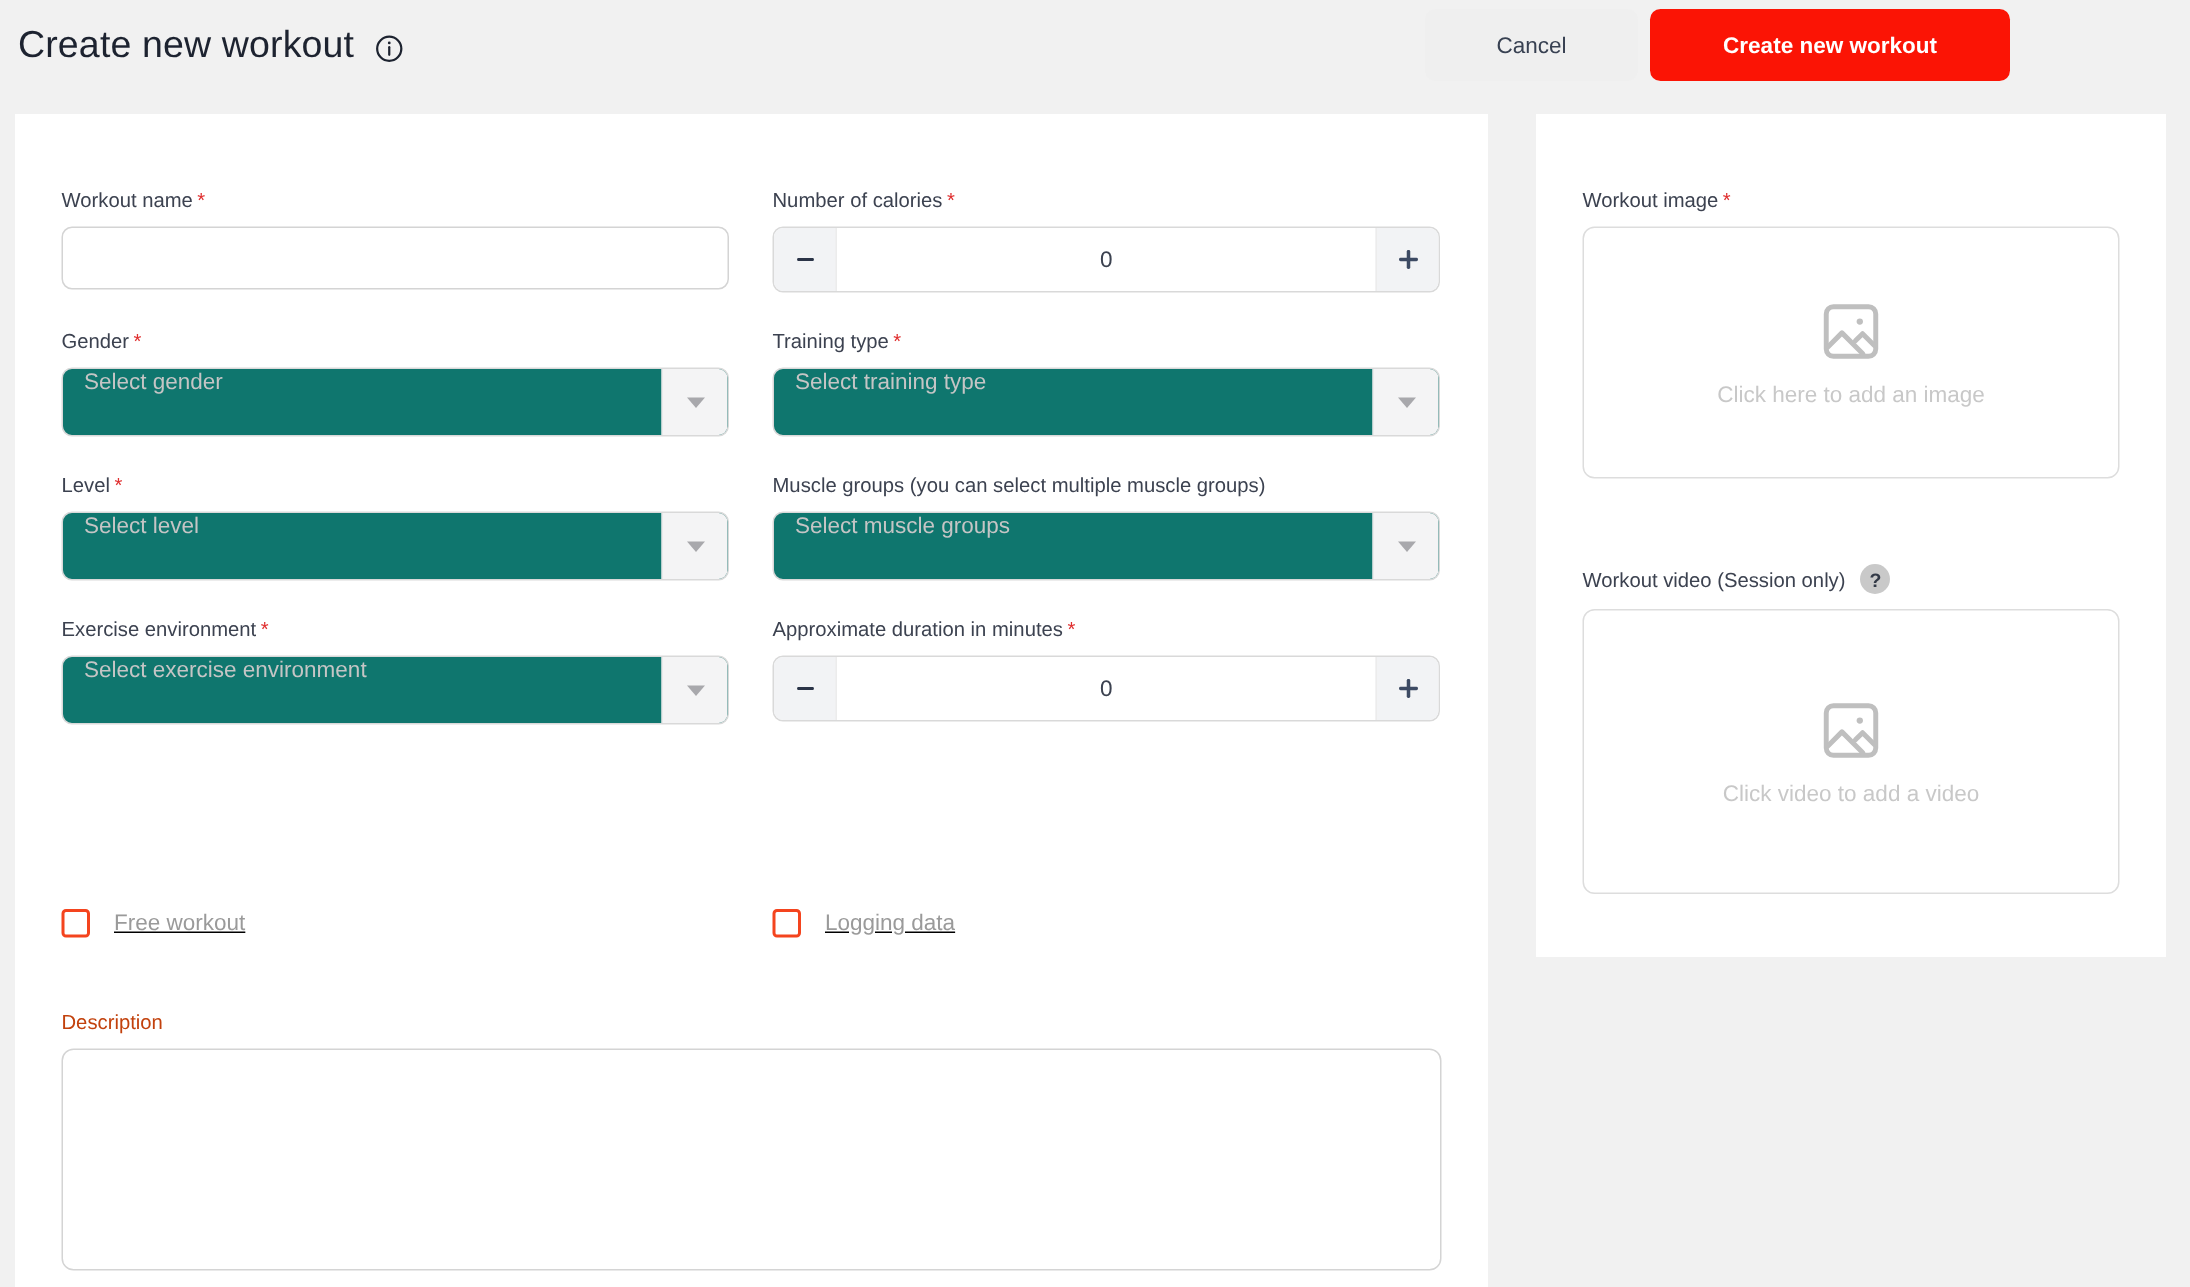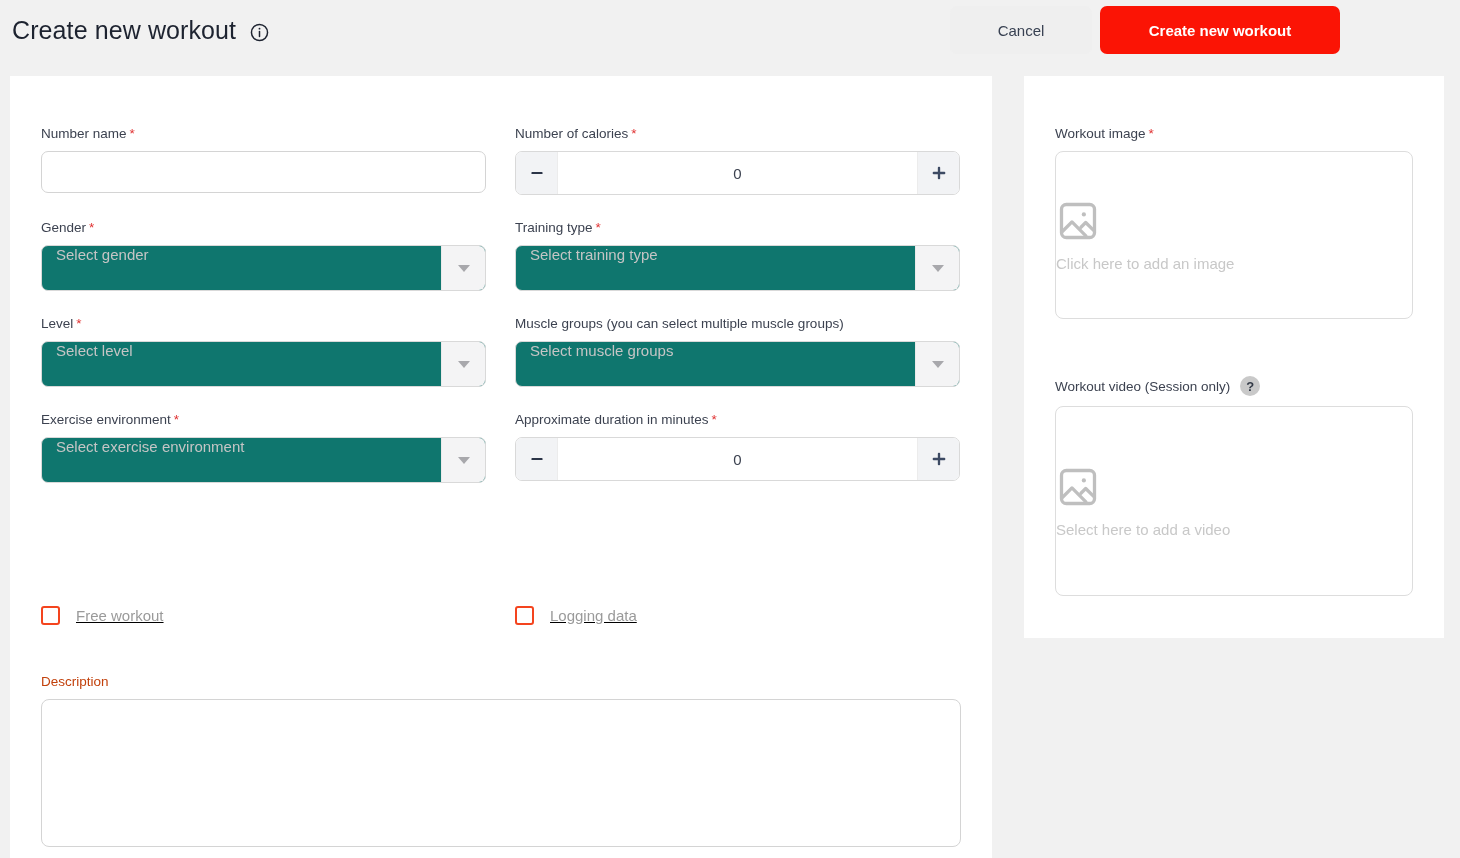--- a/index.html
+++ b/index.html
@@ -228,21 +228,21 @@
     color: #333a47;
     font-size: 13px; font-weight: 700;
     display: inline-flex; align-items: center; justify-content: center;
   }
   .dropzone {
     width: 358px;
     border: 1px solid #dddddd;
     border-radius: 8px;
     background: #fff;
     display: flex; flex-direction: column;
-    justify-content: center;
+    align-items: center; justify-content: center;
     cursor: pointer;
   }
   .dz-image { height: 168px; }
   .dz-video { height: 190px; }
   .dz-text {
     margin-top: 12px;
     font-size: 15px;
     color: #c8c8c8;
     white-space: nowrap;
   }
@@ -265,21 +265,21 @@
     <button class="btn-primary">Create new workout</button>
   </div>
 </div>
 
 <div class="card-left">
 
   <div class="form-grid">
 
     <div class="field">
       <label class="field-label">
-        <span>Number name</span><span class="req">*</span>
+        <span>Workout name</span><span class="req">*</span>
       </label>
       <input class="text-input" type="text" value="" placeholder="" style="">
     </div>
 
     <div class="field">
       <label class="field-label">
         <span>Number of calories</span><span class="req">*</span>
       </label>
       <div class="stepper">
         <button class="stepper-btn minus">
@@ -420,17 +420,17 @@
       <span>Workout video (Session only)</span>
       <span class="help-badge">?</span>
     </div>
     <div class="dropzone dz-video">
       <svg width="44" height="44" viewBox="0 0 24 24" fill="none" stroke="#bfbfbf" stroke-width="1.8" stroke-linecap="round" stroke-linejoin="round">
         <rect x="3" y="3" width="18" height="18" rx="2.6"></rect>
         <circle cx="15.2" cy="8.4" r="1.15" fill="#bfbfbf" stroke="none"></circle>
         <path d="M3.6 17.6l5.1-5.1 7.6 7.6"></path>
         <path d="M13.6 15.4l2.6-2.6 4.2 4.2"></path>
       </svg>
-      <span class="dz-text">Select here to add a video</span>
+      <span class="dz-text">Click video to add a video</span>
     </div>
   </div>
 
 </div>
 
 </body></html>

